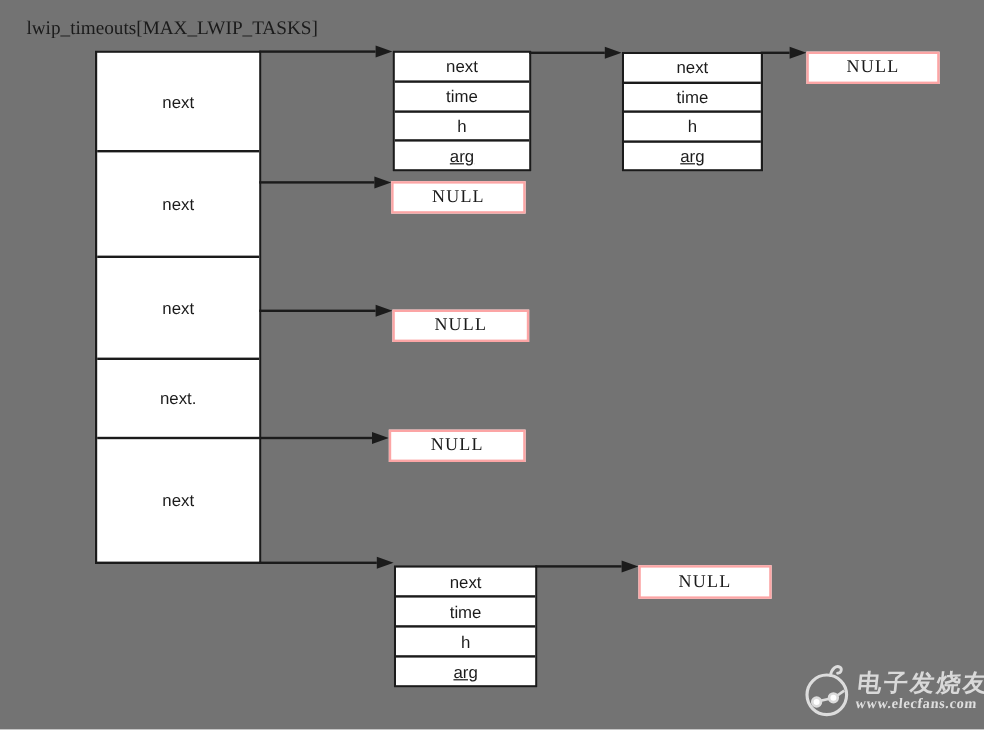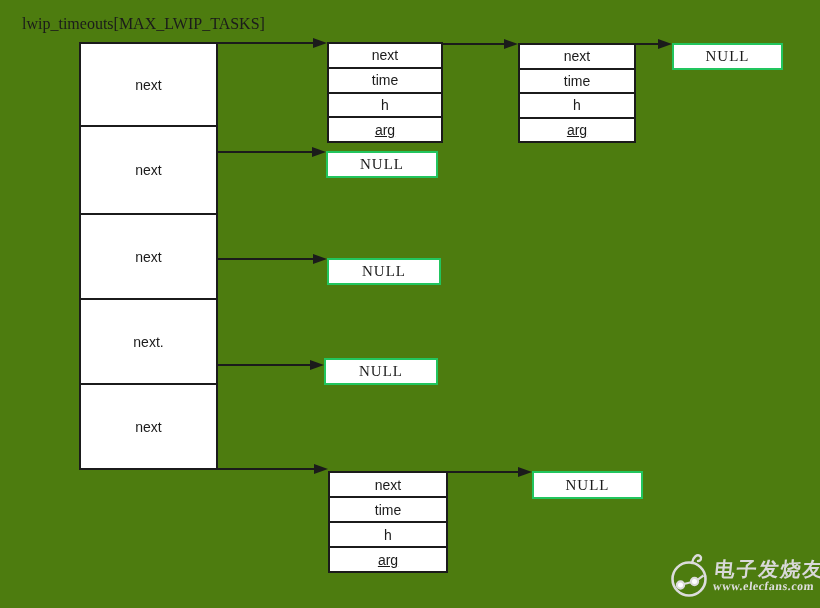--- a/index.html
+++ b/index.html
@@ -1,17 +1,17 @@
 <!DOCTYPE html>
 <html><head>
 <meta charset="utf-8">
 <style>
   html,body{margin:0;padding:0;background:#fff;}
   .canvas{
-    position:relative;width:820px;height:608px;background:#4d7c0f;overflow:hidden;
+    position:relative;width:820px;height:608px;background:#737373;overflow:hidden;
     font-family:"Liberation Sans",sans-serif;color:#1b1b1b;
   }
   .title{
     position:absolute;left:22px;top:15px;
     font-family:"Liberation Serif",serif;font-size:16px;color:#1b1b1b;white-space:nowrap;
   }
   .array-box{
     position:absolute;left:79px;top:42px;width:139px;height:428px;
     border:2px solid #1b1b1b;box-sizing:border-box;background:#fff;
     display:flex;flex-direction:column;
@@ -25,21 +25,21 @@
   .node{
     position:absolute;border:2px solid #1b1b1b;box-sizing:border-box;background:#fff;
     display:flex;flex-direction:column;
   }
   .nrow{
     flex:1;box-sizing:border-box;border-bottom:2px solid #1b1b1b;
     display:flex;align-items:center;justify-content:center;font-size:14px;
   }
   .nrow:last-child{border-bottom:none;text-decoration:underline;}
   .nullbox{
-    position:absolute;border:2px solid #22c55e;box-sizing:border-box;background:#fff;
+    position:absolute;border:2px solid #fca5a5;box-sizing:border-box;background:#fff;
     display:flex;align-items:center;justify-content:center;
     font-family:"Liberation Serif",serif;font-size:15px;letter-spacing:1px;
   }
   .hline{position:absolute;height:2px;background:#1b1b1b;}
   .ahead{
     position:absolute;width:0;height:0;
     border-left:14px solid #1b1b1b;border-top:5px solid transparent;border-bottom:5px solid transparent;
   }
   .watermark{
     position:absolute;left:668px;top:551px;display:flex;align-items:center;
@@ -65,21 +65,21 @@
   <div class="array-box">
     <div class="acell" style="height:83px;">
         <span>next</span>
       </div>
     <div class="acell" style="height:88px;">
         <span>next</span>
       </div>
     <div class="acell" style="height:85px;">
         <span>next</span>
       </div>
-    <div class="acell" style="height:85px;">
+    <div class="acell" style="height:66px;">
         <span>next.</span>
       </div>
     <div class="acell">
         <span>next</span>
       </div>
   </div>
 
   <div class="hline" style="left:216px;top:42px;width:97px;"></div>
   <div class="ahead" style="left:313px;top:38px;"></div>
 

